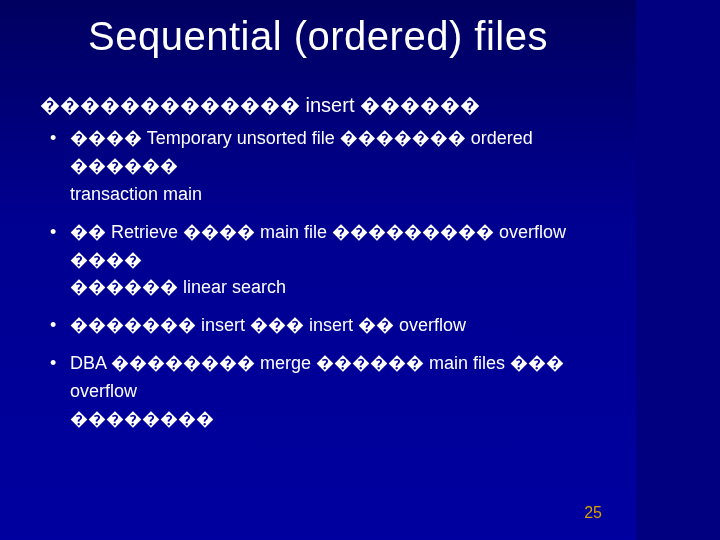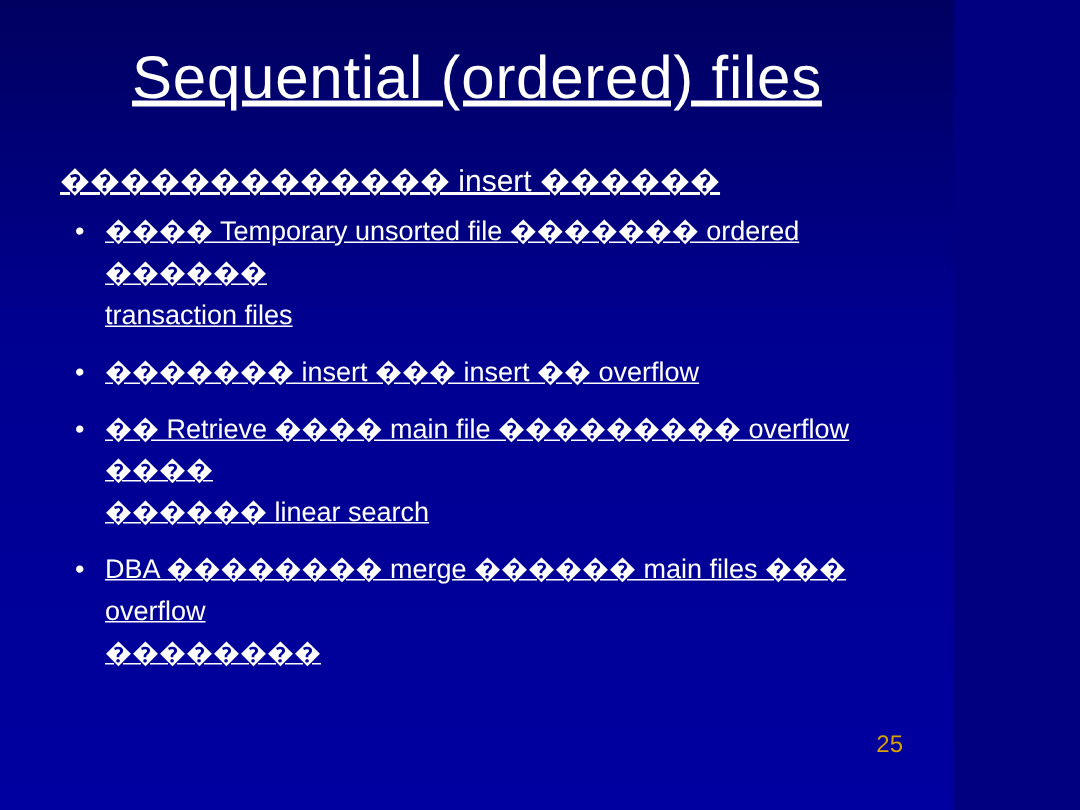--- a/index.html
+++ b/index.html
@@ -11,22 +11,21 @@
     font-family: Arial, Helvetica, sans-serif;
     background: #000080;
     color: #ffffff;
   }
   .slide {
     width: 636px;
     height: 540px;
     background: linear-gradient(to bottom, #000060 0%, #000090 40%, #0000a0 100%);
     position: relative;
     box-sizing: border-box;
-    padding: 20px 40px 30px 40px;
-    text-decoration: underline;
+    padding: 4px 40px 30px 40px;
   }
   .title {
     text-align: center;
     font-size: 40px;
     font-weight: normal;
     color: #ffffff;
     margin: 10px 0 30px 0;
     letter-spacing: 0.5px;
   }
   .lead {
@@ -54,47 +53,47 @@
     color: #ffffff;
     font-size: 18px;
   }
   .indent {
     display: block;
     padding-left: 0;
   }
   .pagenum {
     position: absolute;
     right: 34px;
-    bottom: 34px;
+    bottom: 18px;
     color: #d8a000;
     font-size: 16px;
   }
   .placeholder {
     letter-spacing: 0;
   }
 </style>
 </head>
 <body>
 
 <div class="slide">
   <h1 class="title">Sequential (ordered) files</h1>
 
   <p class="lead placeholder">������������� insert ������</p>
 
   <ul class="bullets">
     <li>
       <span class="placeholder">���� Temporary unsorted file ������� ordered ������</span>
-      <span class="indent placeholder">transaction files</span>
-    </li>
-    <li>
-      <span class="placeholder">������� insert ��� insert �� overflow</span>
+      <span class="indent placeholder">transaction main</span>
     </li>
     <li>
       <span class="placeholder">�� Retrieve ���� main file ��������� overflow ����</span>
       <span class="indent placeholder">������ linear search</span>
+    </li>
+    <li>
+      <span class="placeholder">������� insert ��� insert �� overflow</span>
     </li>
     <li>
       <span class="placeholder">DBA �������� merge ������ main files ��� overflow</span>
       <span class="indent placeholder">��������</span>
     </li>
   </ul>
 
   <div class="pagenum">25</div>
 </div>
 

